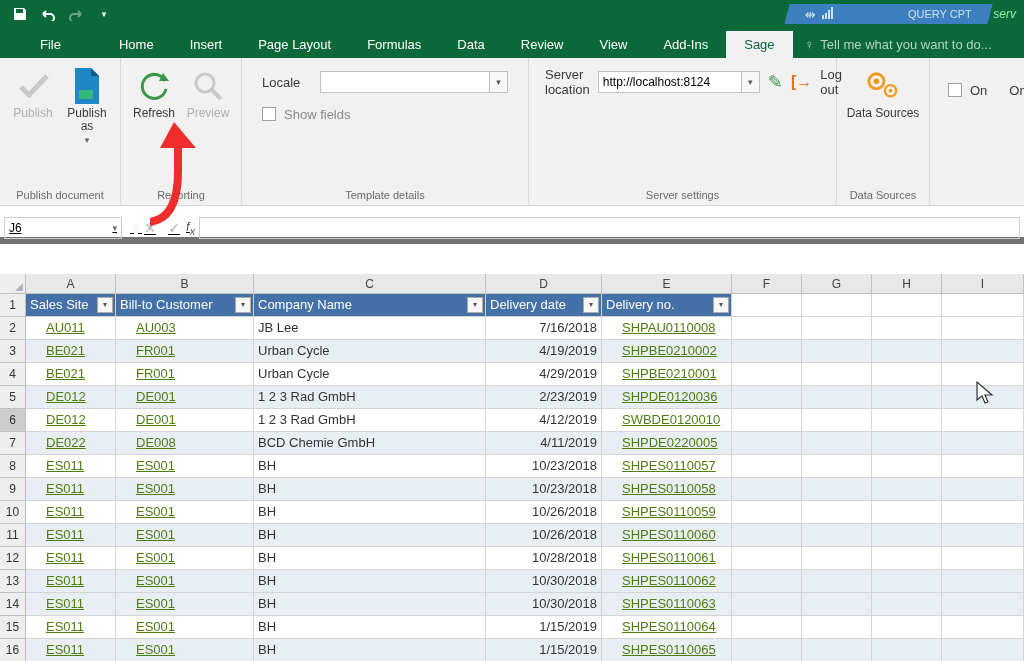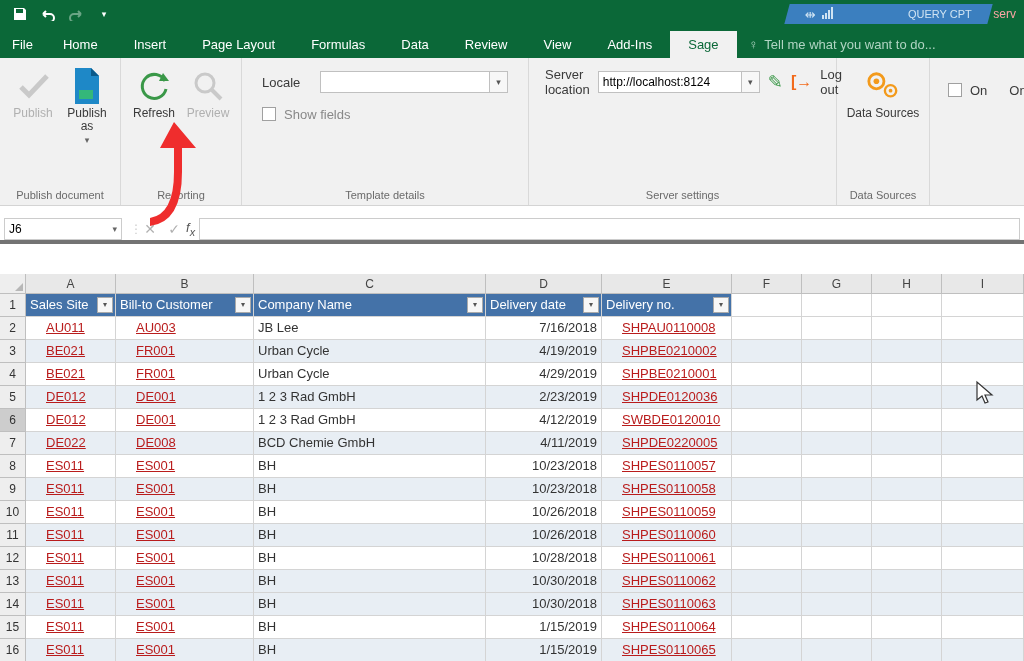--- a/index.html
+++ b/index.html
@@ -5,68 +5,68 @@
 * { box-sizing: border-box; margin: 0; padding: 0; font-family: 'Segoe UI', Tahoma, sans-serif; }
 body { background: #fff; width: 1024px; height: 661px; overflow: hidden; position: relative; }
 
 
 .titlebar { height: 28px; background: #0b6838; display: flex; align-items: center; padding: 0 8px; }
 .titlebar .qat-btn { width: 24px; height: 24px; display: flex; align-items: center; justify-content: center; margin-right: 4px; color: #fff; }
 .titlebar .qat-btn.disabled { color: #6aa585; }
 .titlebar .spacer { flex: 1; }
 .titlebar .right-tab { background: #3b7fbf; height: 20px; padding: 0 18px; color: #d0e4f3; display: flex; align-items: center; font-size: 11px; gap: 6px; transform: skewX(-15deg); margin-right:4px;}
 .titlebar .right-tab > * { transform: skewX(15deg); }
-.titlebar .rt2 { color:#fca5a5; font-size:12px; }
+.titlebar .rt2 { color:#86efac; font-size:12px;font-style:italic; }
 
 
 .tabstrip { height: 30px; background: #0b6838; display: flex; align-items: flex-end; }
 .tab { padding: 6px 18px; color: #fff; font-size: 13px; cursor: pointer; }
 .tab.active { background: #f1f1f1; color: #0b6838; }
-.tab.file { padding: 6px 12px; }
+.tab.file { padding: 6px 40px; }
 .tellme { padding: 6px 12px; color: #b1d5c3; font-size: 13px; display: flex; align-items: center; gap: 6px; }
 
 
 .ribbon { height: 148px; background: #f1f1f1; border-bottom: 1px solid #d4d4d4; display: flex; }
 .group { display: flex; flex-direction: column; border-right: 1px solid #d9d9d9; padding: 4px 6px 2px 6px; }
 .group-content { flex: 1; display: flex; align-items: flex-start; }
 .group-label { text-align: center; font-size: 11px; color: #6a6a6a; padding: 2px 0; white-space: nowrap;}
 .bigbtn { display: flex; flex-direction: column; align-items: center; width: 54px; cursor: pointer; padding: 4px 2px; }
 .bigbtn .icon { width: 34px; height: 40px; display: flex; align-items: center; justify-content: center; font-size: 30px; }
 .bigbtn .lbl { font-size: 12px; color: #3a3a3a; text-align: center; line-height: 1.1; margin-top: 1px; }
 .bigbtn.disabled .lbl { color: #b0b0b0; }
 .bigbtn .chev { font-size: 9px; color: #666; }
 
 .formrow { display: flex; align-items: center; font-size: 13px; color: #3a3a3a; gap: 8px; margin: 4px 4px; height: 24px; }
 .formrow input.txt { height: 22px; border: 1px solid #c0c0c0; background: #fff; padding: 0 4px; font-size: 12px; }
 .formrow .dd { display: flex; align-items: center; }
 .formrow .dd .arr { width: 18px; height: 22px; border: 1px solid #c0c0c0; border-left: none; background: #f7f7f7; text-align: center; line-height: 20px; font-size: 9px; color: #555; }
 .checkbox { width: 14px; height: 14px; border: 1px solid #a0a0a0; background: #fff; display: inline-block; }
 
 
-.fxbar { height: 26px; border-bottom: 4px solid #737373; display: flex; align-items: center; background: #fff; margin-top:12px; }
+.fxbar { height: 26px; border-bottom: 7px solid #737373; display: flex; align-items: center; background: #fff; margin-top:12px;text-decoration:underline; }
 .namebox { width: 118px; height: 22px; border: 1px solid #ccc; margin-left: 4px; display: flex; align-items: center; padding: 0 4px; font-size: 12px; justify-content: space-between; }
 .namebox .nb-arr { font-size: 9px; color: #666; }
 .fxsep { width: 8px; text-align: center; color: #ccc; padding:0 8px; font-size:12px;}
 .fxbtn { width: 24px; color: #b0b0b0; text-align: center; font-size: 14px; }
 .fxlbl { font-style: italic; font-size: 13px; color: #555; }
 .fxinput { flex: 1; height: 22px; border: 1px solid #ccc; margin: 0 4px; }
 
 
 .grid-wrap { position: relative; }
 .colheaders { display: flex; height: 20px; background: #eee; border-bottom: 1px solid #bfbfbf;}
 .selectall { width: 26px; border-right: 1px solid #bfbfbf; background: #eee; position: relative; }
 .selectall::after { content:''; position:absolute; right:2px; bottom:2px; width:0;height:0; border-left:8px solid transparent; border-bottom:8px solid #b7b7b7;}
 .ch { border-right: 1px solid #bfbfbf; text-align: center; font-size: 12px; color: #444; line-height: 20px; background:#e8e8e8;}
 .grid { }
 .row { display: flex; height: 23px; }
 .row.alt { background: #e8eef4; }
 .rh { width: 26px; background: #eee; border-right: 1px solid #bfbfbf; border-bottom: 1px solid #bfbfbf; text-align: center; font-size: 12px; color: #333; line-height: 22px; }
 .rh.active { background: #cdcdcd; }
 .cell { border-right: 1px solid #d4d4d4; border-bottom: 1px solid #d4d4d4; padding: 0 4px; font-size: 13px; color: #333; line-height: 22px; white-space: nowrap; overflow: hidden; }
-.cell.link { color: #b91c1c; text-decoration: underline; cursor: pointer; padding-left: 20px; }
+.cell.link { color: #4d7c0f; text-decoration: underline; cursor: pointer; padding-left: 20px; }
 .cell.right { text-align: right; }
 .cell.hdr { background: #4472a8; color: #fff; position: relative; padding-right: 20px; }
 .cell.hdr .flt { position: absolute; right: 2px; top: 3px; width: 16px; height: 16px; background: #f7f7f7; border: 1px solid #aaa; display: flex; align-items: center; justify-content: center; font-size: 8px; color: #555; }
 
 .colA{width:90px;} .colB{width:138px;} .colC{width:232px;} .colD{width:116px;} .colE{width:130px;}
 .colF{width:70px;} .colG{width:70px;} .colH{width:70px;} .colI{width:82px;}
 
 
 .arrow-annot { position: absolute; left: 142px; top: 122px; pointer-events: none; z-index: 50; }
 

